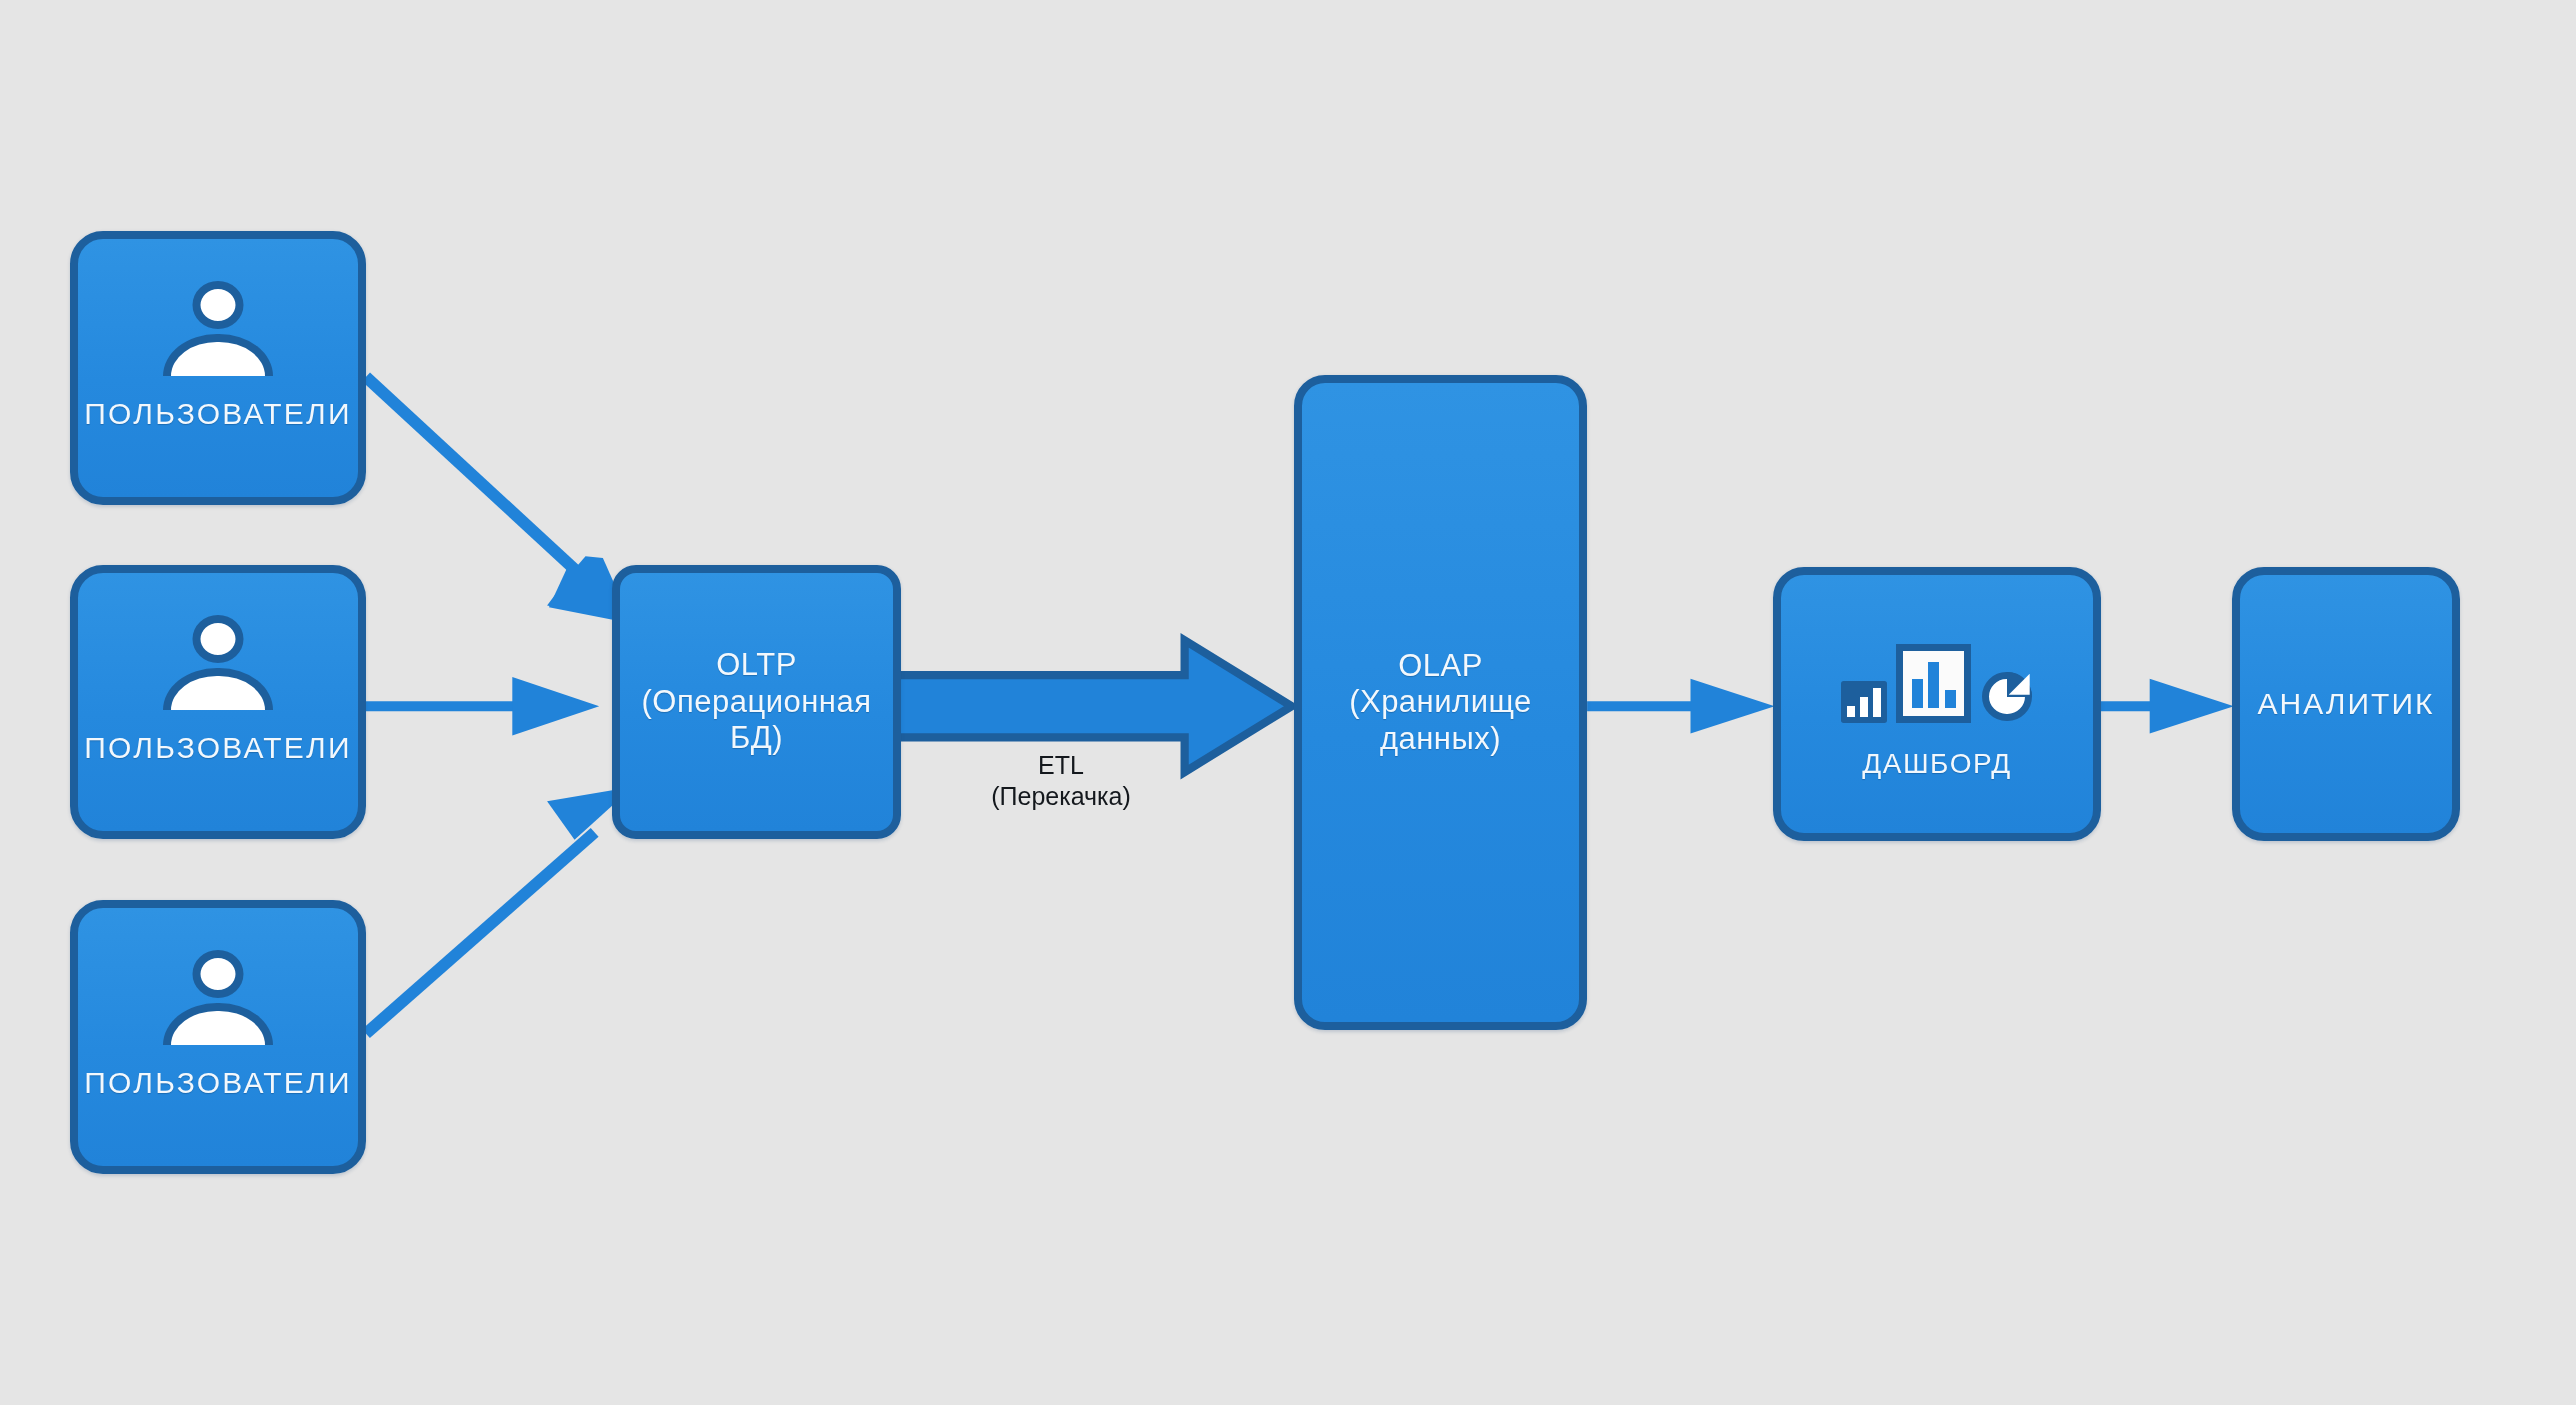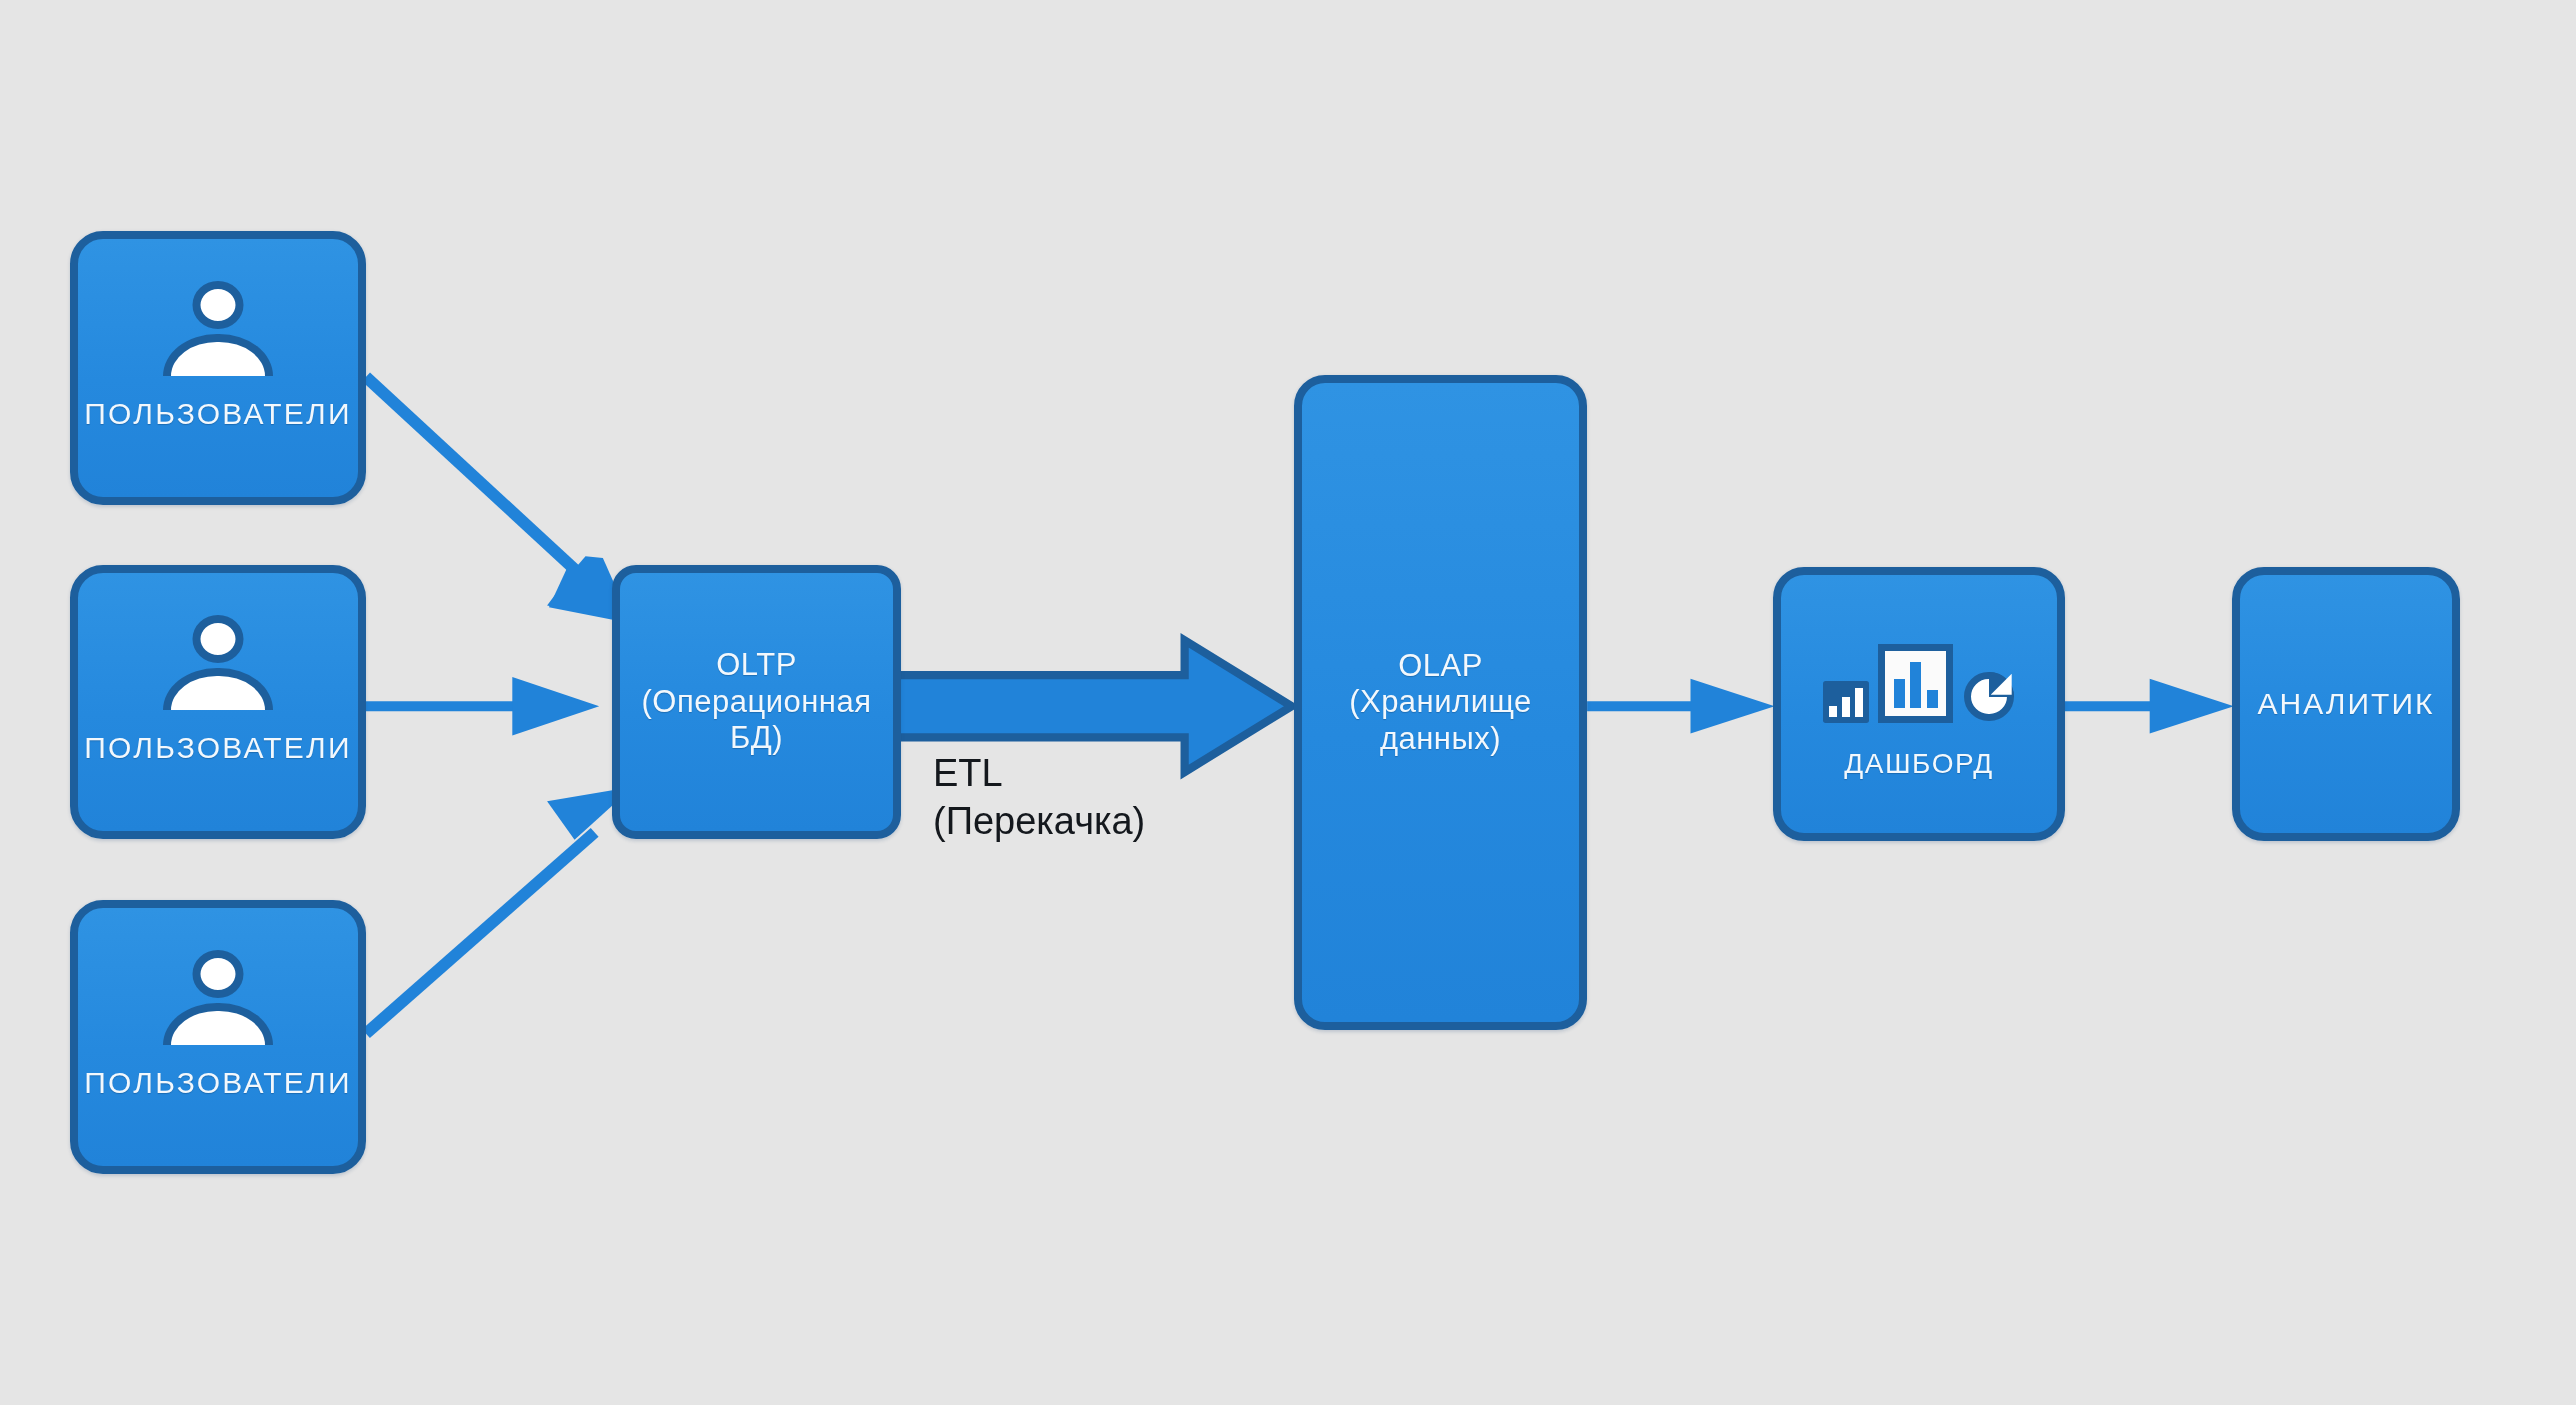--- a/index.html
+++ b/index.html
@@ -103,21 +103,21 @@
     width: 293px;
     height: 655px;
     border-radius: 31px;
   }
   #olap-node .node-label { font-size: 31px; }
 
   
   #dashboard-node {
     left: 1773px;
     top: 567px;
-    width: 292px;
+    width: 328px;
     height: 274px;
     border-radius: 31px;
     justify-content: center;
   }
   #dashboard-node .node-label {
     font-size: 28px;
     letter-spacing: 1.5px;
     margin-top: 24px;
   }
   .dash-icons {
@@ -216,23 +216,23 @@
     height: 1405px;
     pointer-events: none;
   }
 
   
   #etl-caption {
     position: absolute;
     left: 933px;
     top: 750px;
     width: 256px;
-    text-align: left;
+    text-align: center;
     color: #14181d;
-    font-size: 38px;
+    font-size: 25px;
     line-height: 1.25;
   }
   #etl-caption .l2 { display: block; }
 </style>
 </head>
 <body>
 
 <div id="canvas">
 
   <svg id="wires" viewBox="0 0 2816 1536" width="2576" height="1405">

